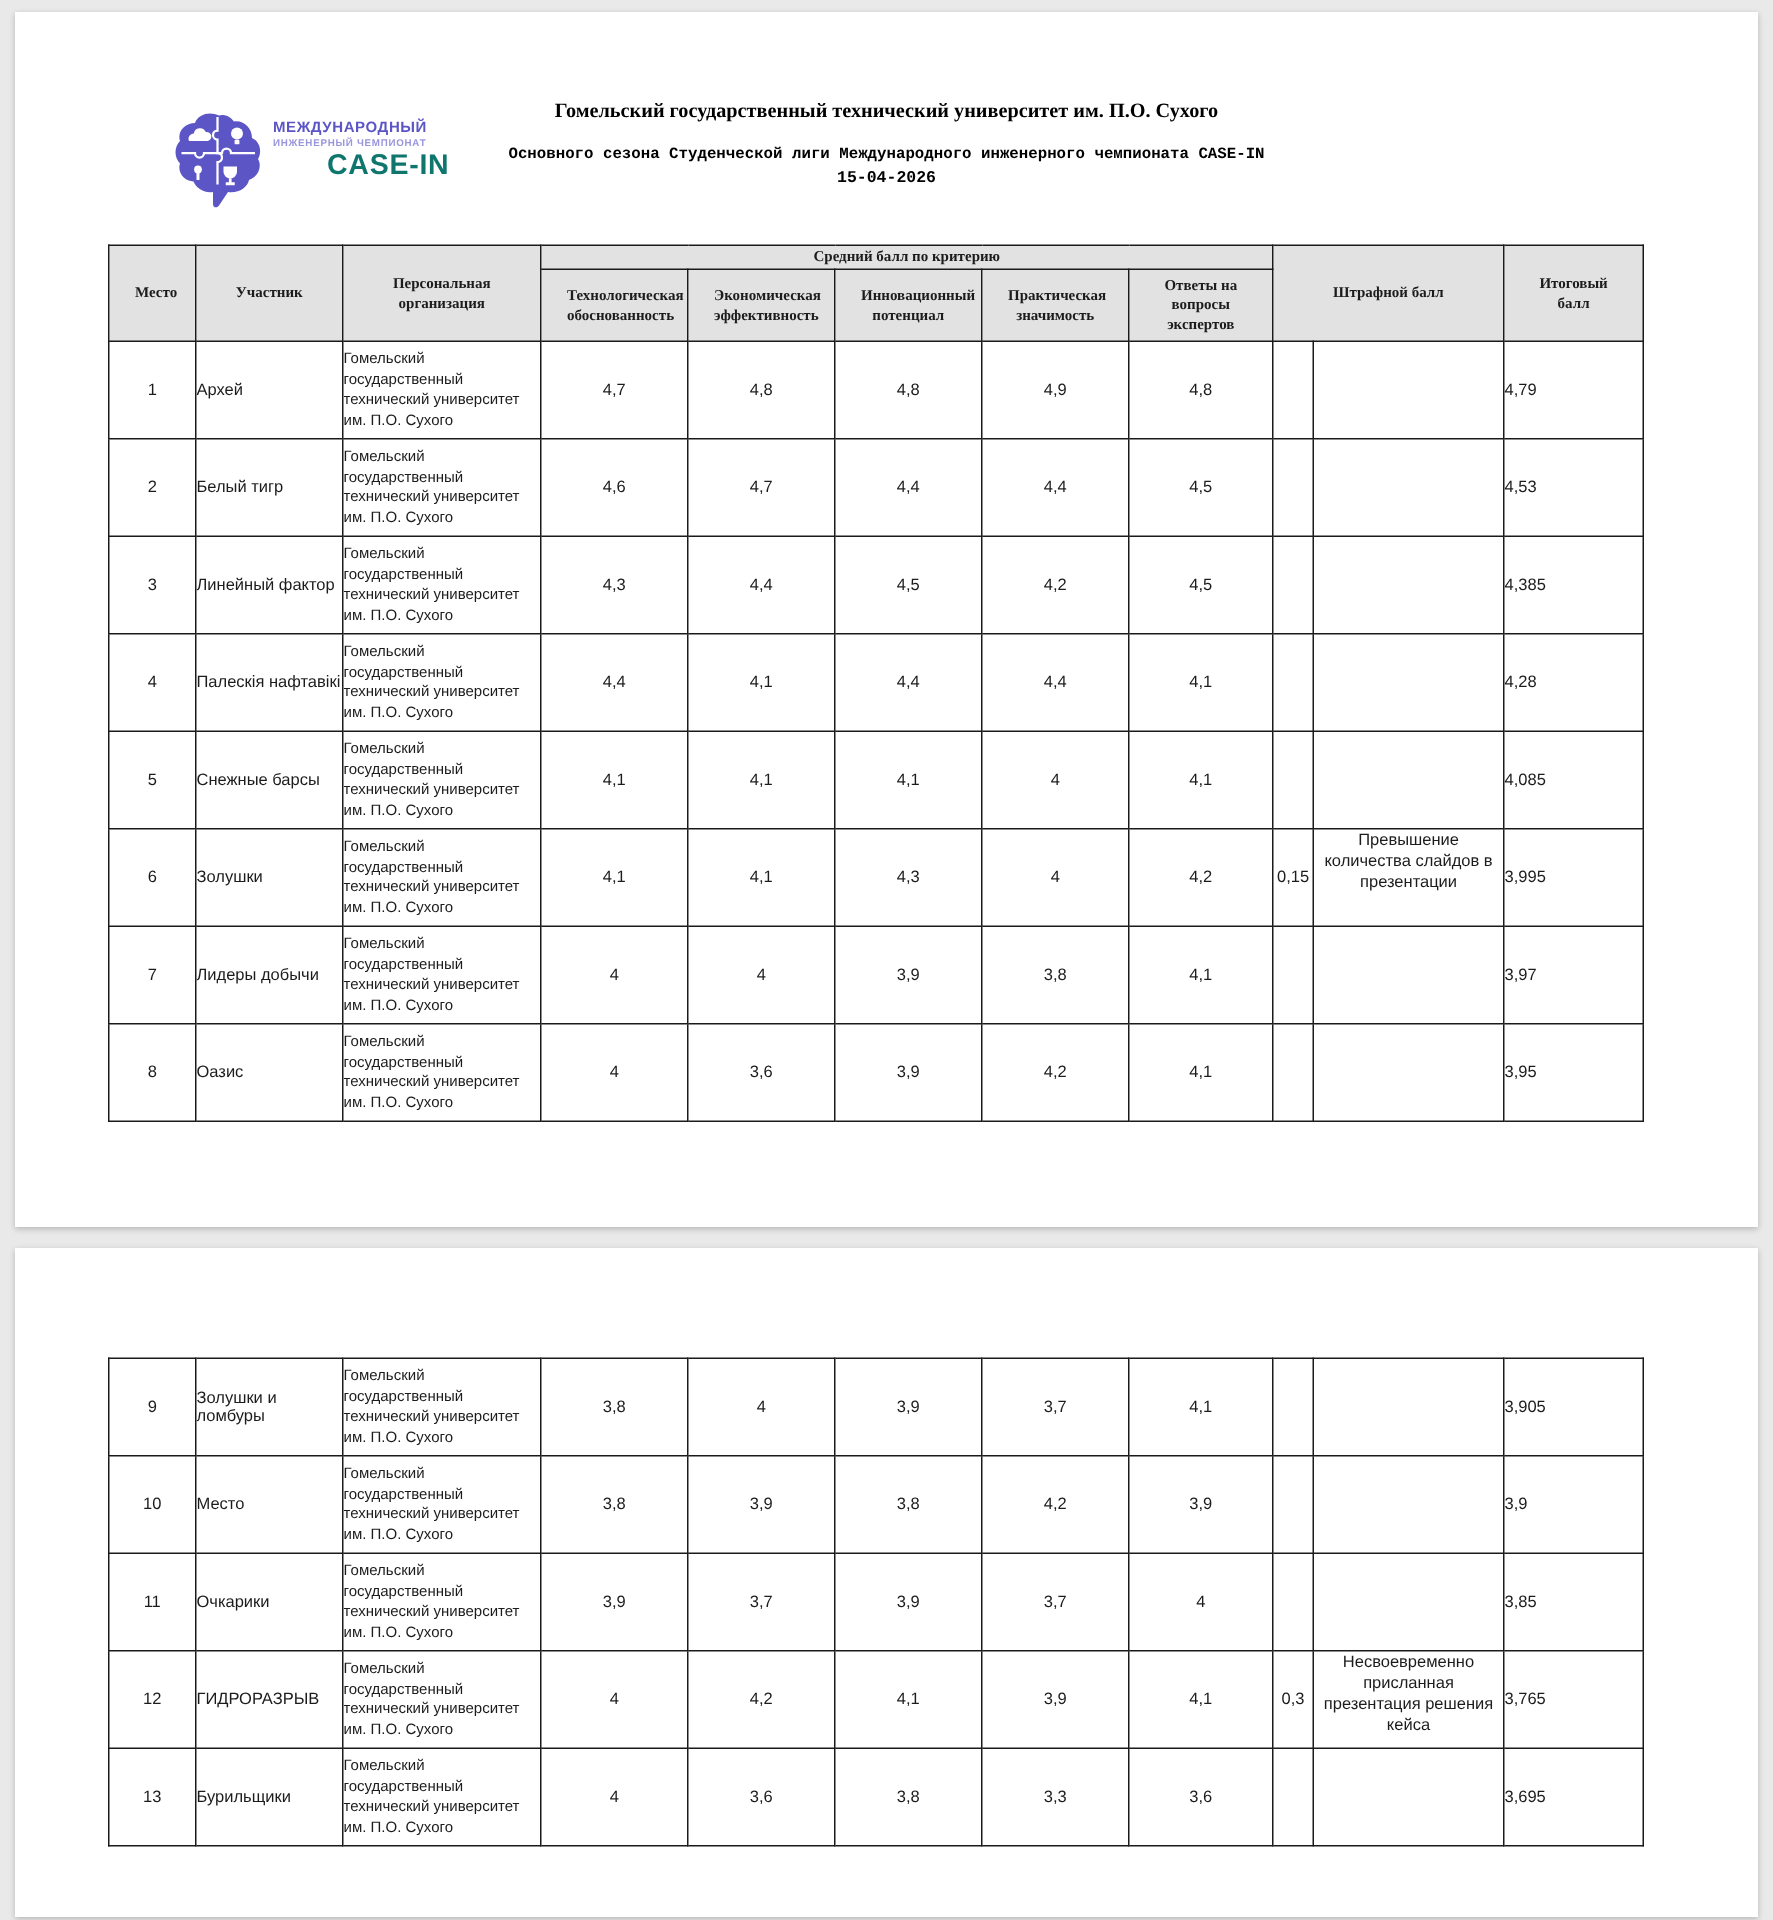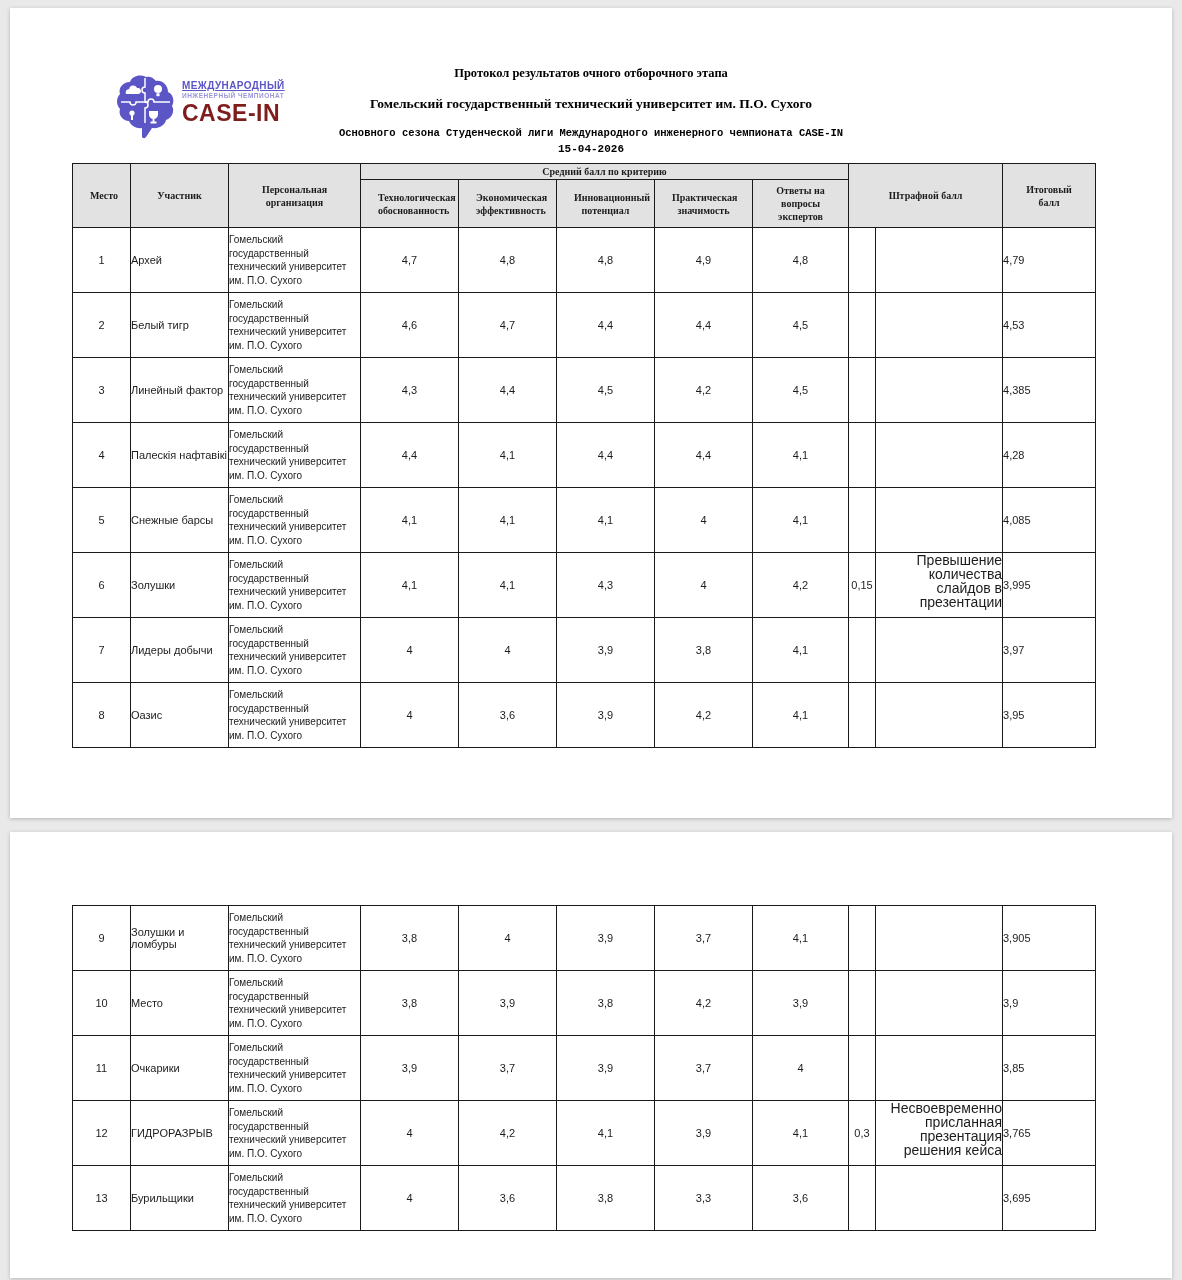--- a/index.html
+++ b/index.html
@@ -12,23 +12,23 @@
     position: absolute; left: 10px; width: 1162px; background: #ffffff;
     box-shadow: 0 1px 4px rgba(0,0,0,0.22);
   }
   .page1 { top: 8px; height: 810px; }
   .page2 { top: 832px; height: 446px; }
 
   
   .logo { position: absolute; left: 106px; top: 62px; width: 180px; height: 72px; }
   .logo svg { position: absolute; left: 0; top: 4px; }
   .logo-text { position: absolute; left: 66px; top: 10px; white-space: nowrap; }
-  .logo-line1 { font-size: 10px; font-weight: bold; letter-spacing: 0.4px; color: #5b55c6; text-decoration: underline; }
+  .logo-line1 { font-size: 10px; font-weight: bold; letter-spacing: 0.4px; color: #5b55c6; }
   .logo-line2 { font-size: 6.5px; font-weight: bold; letter-spacing: 0.5px; color: #9a96dd; margin-top: 1px; }
-  .logo-brand { font-size: 23px; font-weight: bold; letter-spacing: 0.5px; color: #7f1d1d; margin-top: 1px; }
+  .logo-brand { font-size: 19px; font-weight: bold; letter-spacing: 0.5px; color: #0f766e; margin-top: 1px; margin-left: 36px; }
 
   
   .titles { position: absolute; left: 0; right: 0; top: 58px; text-align: center;
             font-family: "Liberation Serif", serif; font-weight: bold; color: #000; }
   .t1 { font-size: 12.5px; margin-bottom: 15px; }
   .t2 { font-size: 13.5px; margin-bottom: 14px; }
   .t3 { font-size: 10.5px; line-height: 15px; font-family: Liberation Mono, monospace; }
   .t-date { font-size: 11px; margin-top: 1px; }
 
   
@@ -44,21 +44,21 @@
     font-size: 10px; text-align: center; line-height: 13px; padding: 1px 17px;
   }
   .hrow1 { height: 15px; }
   .hrow2 { height: 48px; }
   .results tbody tr { height: 65px; }
   .c-place  { text-align: center; font-size: 11px; }
   .c-team   { text-align: left; font-size: 11px; padding-left: 4px; padding-right: 2px; }
   .c-org    { text-align: left; font-size: 10px; line-height: 13.5px; padding-left: 4px; padding-right: 2px; }
   .c-score  { text-align: center; font-size: 11px; }
   .c-pval   { text-align: center; font-size: 11px; padding: 0 1px; }
-  .c-preason{ vertical-align: top; text-align: right; font-size: 14px; line-height: 14px; padding: 2px 4px; }
+  .c-preason{ vertical-align: top; text-align: center; font-size: 11px; line-height: 14px; padding: 2px 4px; }
   .c-total  { text-align: left; font-size: 11px; }
 </style>
 </head>
 <body>
 
 <div class="canvas">
 
   <div class="page page1">
 
     <div class="logo">
@@ -74,21 +74,20 @@
         <rect x="15" y="41" width="2" height="5" fill="#ffffff"></rect>
       </svg>
       <div class="logo-text">
         <div class="logo-line1">МЕЖДУНАРОДНЫЙ</div>
         <div class="logo-line2">ИНЖЕНЕРНЫЙ ЧЕМПИОНАТ</div>
         <div class="logo-brand">CASE-IN</div>
       </div>
     </div>
 
     <div class="titles">
-      <div class="t1">Протокол результатов очного отборочного этапа</div>
       <div class="t2">Гомельский государственный технический университет им. П.О. Сухого</div>
       <div class="t3">Основного сезона Студенческой лиги Международного инженерного чемпионата CASE-IN</div>
       <div class="t3 t-date">15-04-2026</div>
     </div>
 
     <table class="results">
       <colgroup>
         <col style="width:58px">
           <col style="width:98px">
           <col style="width:132px">

